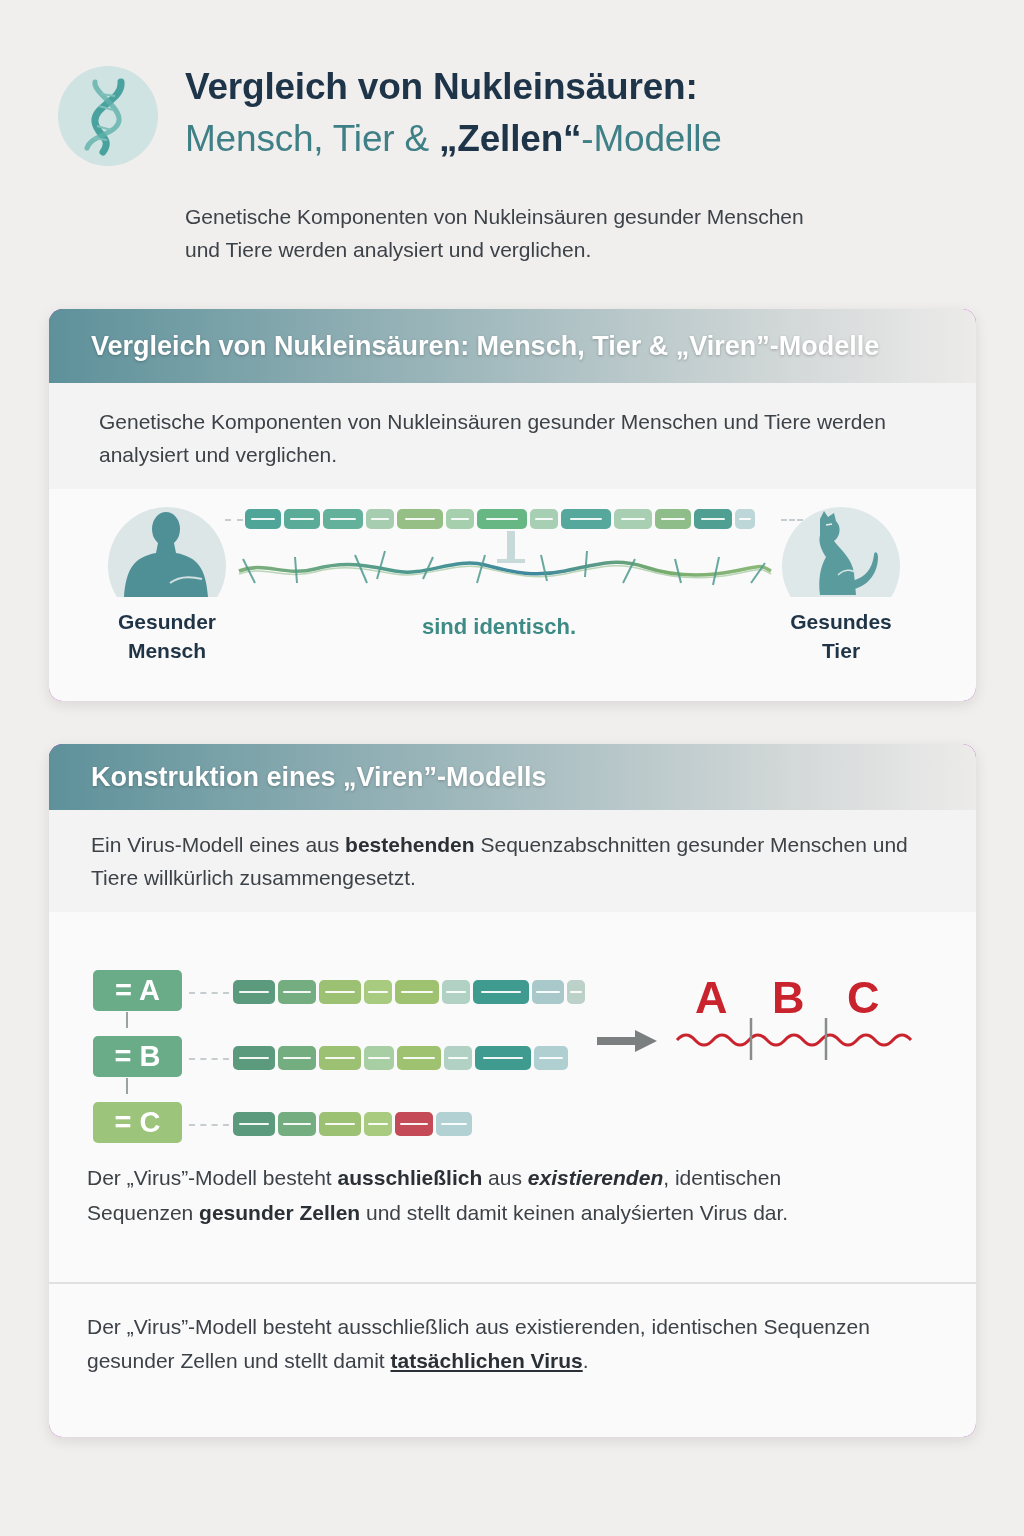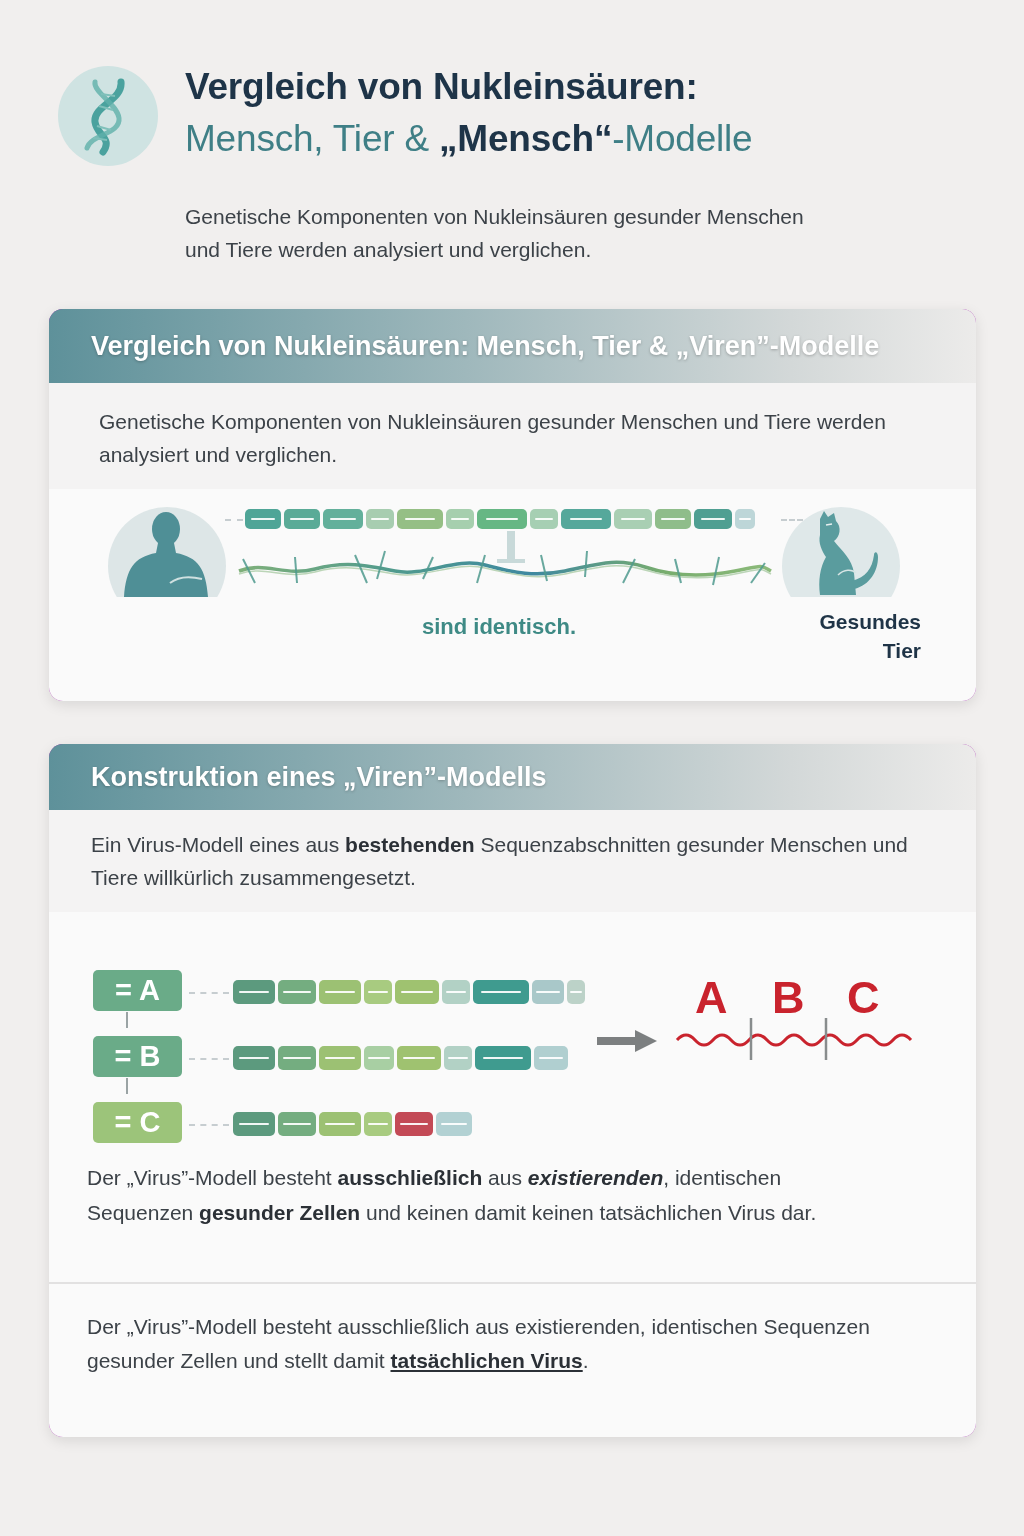--- a/index.html
+++ b/index.html
@@ -108,35 +108,39 @@
   <svg width="70" height="80" viewBox="0 0 70 80">
     <path d="M48 6 C 50 24, 20 30, 22 46 C 24 60, 40 62, 30 76" stroke="#4aa29e" stroke-width="7" fill="none" stroke-linecap="round"></path>
     <path d="M22 6 C 20 16, 44 28, 46 42 C 48 58, 18 58, 14 72" stroke="#5fb0aa" stroke-width="5" fill="none" stroke-linecap="round" opacity="0.8"></path>
     <line x1="28" y1="18" x2="42" y2="20" stroke="#7fc0ba" stroke-width="2"></line>
     <line x1="26" y1="30" x2="40" y2="34" stroke="#7fc0ba" stroke-width="2"></line>
     <line x1="24" y1="50" x2="38" y2="54" stroke="#7fc0ba" stroke-width="2"></line>
     <line x1="20" y1="62" x2="34" y2="64" stroke="#7fc0ba" stroke-width="2"></line>
   </svg>
 </div>
 <div class="hdr-title1">Vergleich von Nukleinsäuren:</div>
-<div class="hdr-title2"><span>Mensch, Tier &amp; </span><b>„Mensch“</b><span>-Modelle</span></div>
+<div class="hdr-title2"><span>Mensch, Tier &amp; </span><b>„Zellen“</b><span>-Modelle</span></div>
 <div class="hdr-sub">Genetische Komponenten von Nukleinsäuren gesunder Menschen und Tiere werden analysiert und verglichen.</div>
 
 <div class="card card1">
   <div class="card-head">Vergleich von Nukleinsäuren: Mensch, Tier &amp; „Viren”-Modelle</div>
   <div class="card-desc">Genetische Komponenten von Nukleinsäuren gesunder Menschen und Tiere werden analysiert und verglichen.</div>
   <div class="card-body">
 
     <div class="org" style="left:59px;">
       <div class="circ"></div>
       <svg width="118" height="90" viewBox="0 0 118 90">
         <ellipse cx="58" cy="22" rx="14" ry="17" fill="#4f8f96"></ellipse>
         <path d="M50 36 L66 36 L68 46 C 90 50, 98 62, 100 90 L 16 90 C 18 62, 26 50, 48 46 Z" fill="#4f8f96"></path>
         <path d="M62 76 C 72 68, 86 70, 94 72" stroke="#cfe0e0" stroke-width="2" fill="none"></path>
       </svg>
+    </div>
+    <div class="org-label" style="left:38px; top:118px;">
+      <div>Gesunder</div>
+      <div>Mensch</div>
     </div>
 
     <div class="dash-line" style="left:176px; top:30px; width:18px;"></div>
     <div class="seg-row" id="seq1" style="left:196px; top:20px;">
         <div class="seg" style="width: 36px; background: rgb(79, 165, 151);"></div>
         <div class="seg" style="width: 36px; background: rgb(90, 171, 151);"></div>
         <div class="seg" style="width: 40px; background: rgb(99, 176, 155);"></div>
         <div class="seg" style="width: 28px; background: rgb(167, 205, 176);"></div>
         <div class="seg" style="width: 46px; background: rgb(149, 191, 133);"></div>
         <div class="seg" style="width: 28px; background: rgb(166, 207, 174);"></div>
@@ -183,21 +187,21 @@
 
     <div class="org" style="left:733px;">
       <div class="circ" style="background:#dfe8e9;"></div>
       <svg width="118" height="90" viewBox="0 0 118 90">
         <path d="M38 12 L 42 4 L 46 10 L 52 6 L 54 14 C 60 20, 58 30, 52 34 C 60 44, 70 52, 72 66 L 74 88 L 38 88 C 36 74, 38 60, 44 50 C 40 44, 36 36, 38 28 Z" fill="#5a9c9e"></path>
         <path d="M70 74 C 84 70, 90 62, 92 48 C 92 44, 96 44, 96 50 C 96 64, 88 78, 72 82 Z" fill="#5a9c9e"></path>
         <path d="M56 68 C 62 62, 70 62, 74 66" stroke="#d6e4e4" stroke-width="1.5" fill="none"></path>
         <line x1="44" y1="18" x2="50" y2="17" stroke="#e6efef" stroke-width="1.5"></line>
       </svg>
     </div>
-    <div class="org-label" style="left:712px; top:118px;text-align:right;">
+    <div class="org-label" style="left:712px; top:118px;">
       <div>Gesundes</div>
       <div>Tier</div>
     </div>
 
     <div class="center-caption">
       <div>sind identisch.</div>
     </div>
   </div>
 </div>
 
@@ -253,17 +257,17 @@
 
     <div class="abc-letter" style="left:646px; top:60px;">A</div>
     <div class="abc-letter" style="left:723px; top:60px;">B</div>
     <div class="abc-letter" style="left:798px; top:60px;">C</div>
     <svg style="position:absolute; left:624px; top:100px;" width="240" height="50" viewBox="0 0 240 50">
       <path d="M4 28 q 9 -10 18 0 t 18 0 t 18 0 t 18 0 t 18 0 t 18 0 t 18 0 t 18 0 t 18 0 t 18 0 t 18 0 t 18 0 t 18 0" stroke="#c9232d" stroke-width="3" fill="none"></path>
       <line x1="78" y1="6" x2="78" y2="48" stroke="#888c8d" stroke-width="2.5"></line>
       <line x1="153" y1="6" x2="153" y2="48" stroke="#888c8d" stroke-width="2.5"></line>
     </svg>
 
-    <div class="result-text"><span>Der „Virus”-Modell besteht </span><b>ausschließlich</b><span> aus </span><b><i>existierenden</i></b><span>, identischen Sequenzen </span><b>gesunder Zellen</b><span> und keinen damit keinen tatsächlichen Virus dar.</span></div>
+    <div class="result-text"><span>Der „Virus”-Modell besteht </span><b>ausschließlich</b><span> aus </span><b><i>existierenden</i></b><span>, identischen Sequenzen </span><b>gesunder Zellen</b><span> und stellt damit keinen analyśierten Virus dar.</span></div>
     <div class="divider"></div>
     <div class="result-text2"><span>Der „Virus”-Modell besteht ausschließlich aus existierenden, identischen Sequenzen gesunder Zellen und stellt damit </span><b>tatsächlichen Virus</b><span>.</span></div>
   </div>
 </div>
 
 </body></html>

